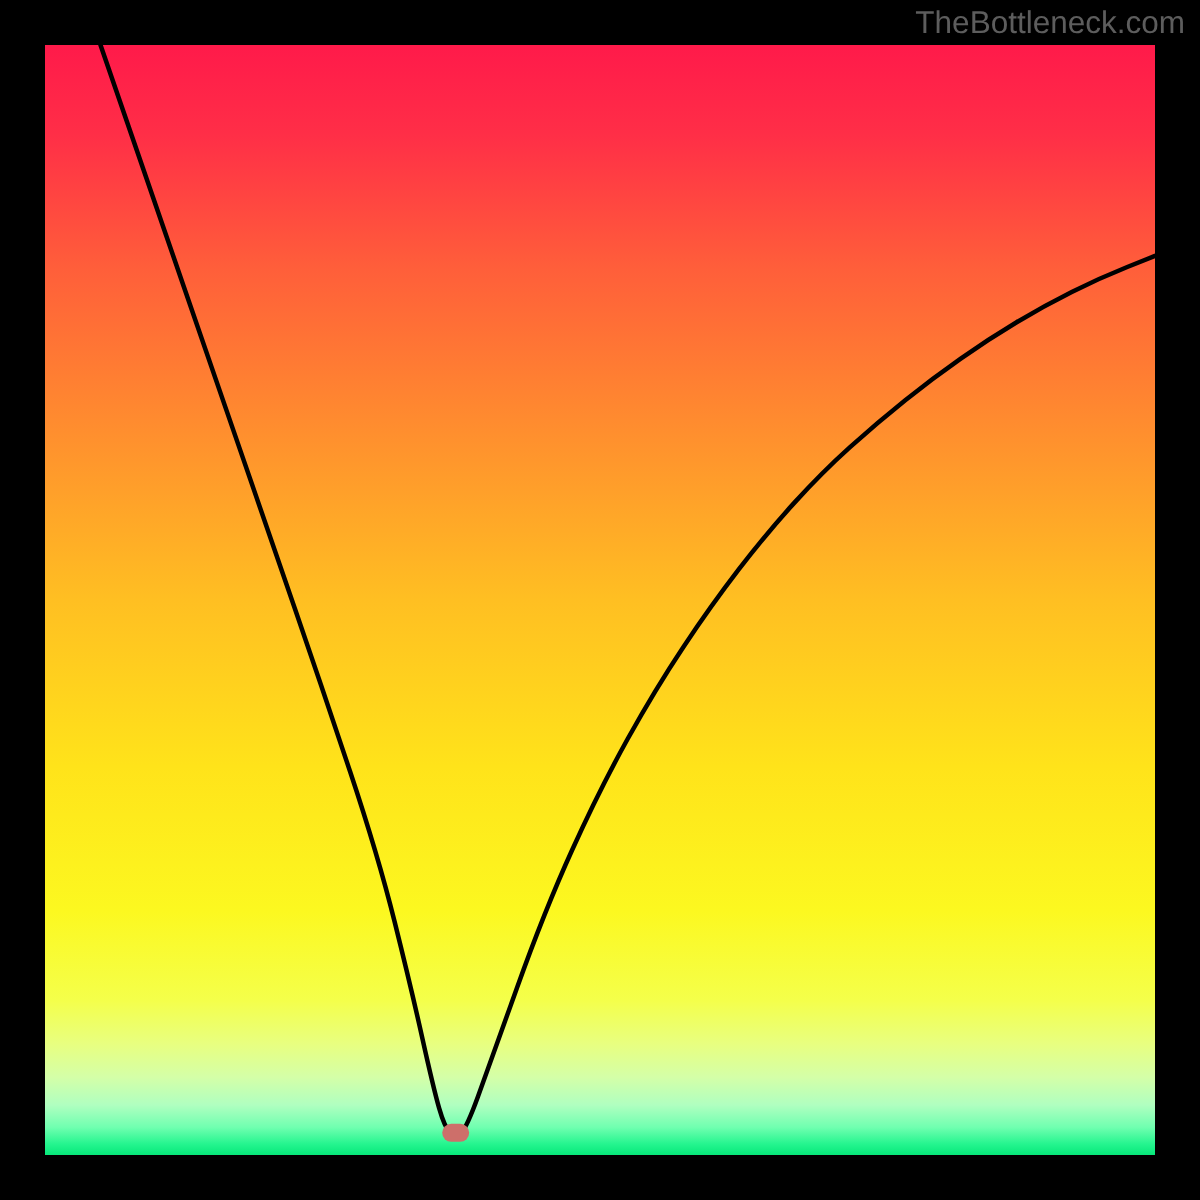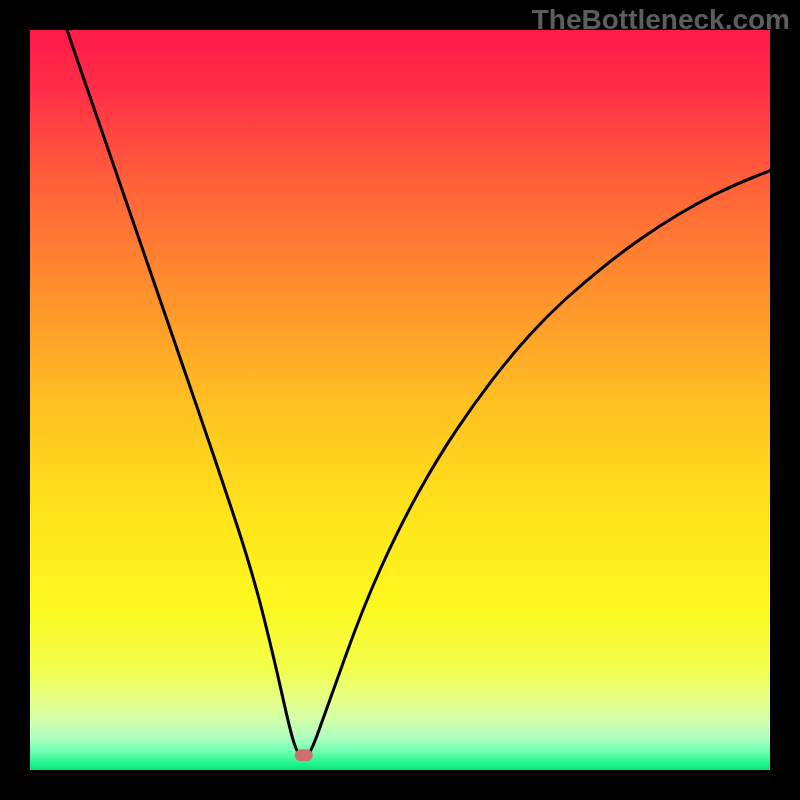--- a/index.html
+++ b/index.html
@@ -18,22 +18,22 @@
     position: relative;
   }
   svg {
     display: block;
   }
   .watermark {
     position: absolute;
     top: 4px;
     right: 10px;
     color: #5d5d5d;
-    font-size: 28px;
-    font-weight: 700;
+    font-size: 21px;
+    font-weight: 400;
     letter-spacing: 0px;
   }
 </style>
 </head>
 <body>
 <div class="outer">
 
 <svg id="chart-svg" width="800" height="800" viewBox="0 0 800 800">
   <defs>
     <linearGradient id="bg-grad" x1="0" y1="0" x2="0" y2="1">

